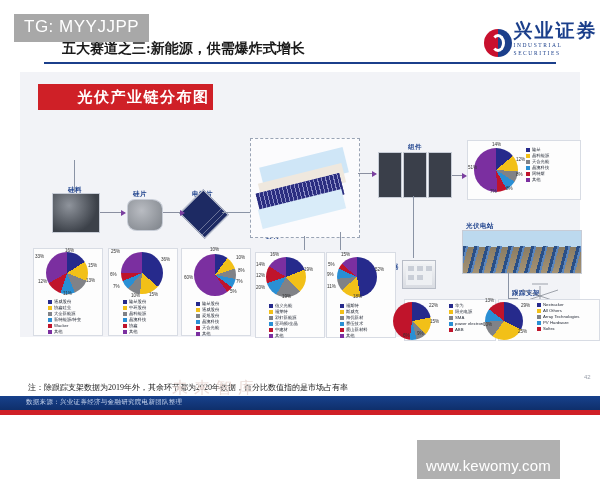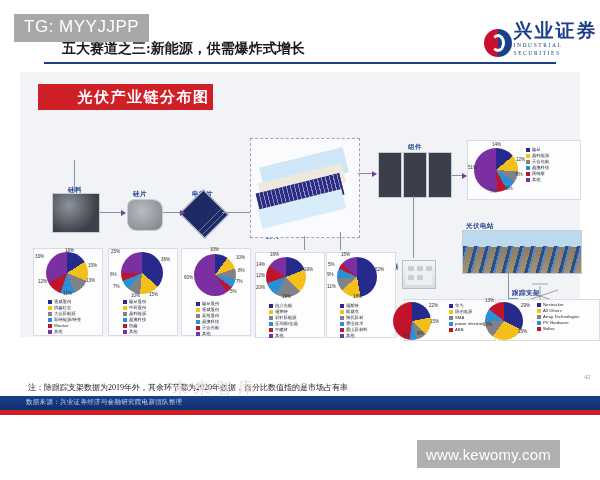--- a/index.html
+++ b/index.html
@@ -1,19 +1,19 @@
 <!DOCTYPE html>
 <html><head>
 <meta charset="utf-8">
 <style>
   html,body{margin:0;padding:0;}
   body{width:600px;height:480px;background:#ffffff;font-family:"Liberation Sans",sans-serif;overflow:hidden;position:relative;}
 
   .tg-watermark{position:absolute;left:14px;top:14px;background:#a8a8a8;color:#ffffff;font-size:17px;padding:3px 10px 5px 10px;letter-spacing:.5px;}
-  .bottom-watermark{position:absolute;left:417px;top:440px;background:#b0b0b0;color:#ffffff;font-size:15px;padding:6px 9px 5px 9px;letter-spacing:.2px;}
+  .bottom-watermark{position:absolute;left:417px;top:440px;background:#b0b0b0;color:#ffffff;font-size:15px;padding:17px 9px 5px 9px;letter-spacing:.2px;}
 
   .slide{position:absolute;left:0px;top:58px;width:600px;height:355px;background:#ffffff;}
 
   
   .logo{position:absolute;left:484px;top:21px;display:flex;align-items:flex-end;}
   .logo-mark{width:28px;height:28px;position:relative;margin-right:5px;}
   .logo-mark .half-l{position:absolute;left:0;top:0;width:14px;height:28px;background:#c8102e;border-radius:14px 0 0 14px;}
   .logo-mark .half-r{position:absolute;left:14px;top:0;width:14px;height:28px;background:#1b3f8b;border-radius:0 14px 14px 0;}
   .logo-mark .swirl{position:absolute;left:7px;top:5px;width:14px;height:18px;border:3px solid #ffffff;border-radius:50%;border-left-color:transparent;box-sizing:border-box;}
   .logo-txt{display:flex;flex-direction:column;}

